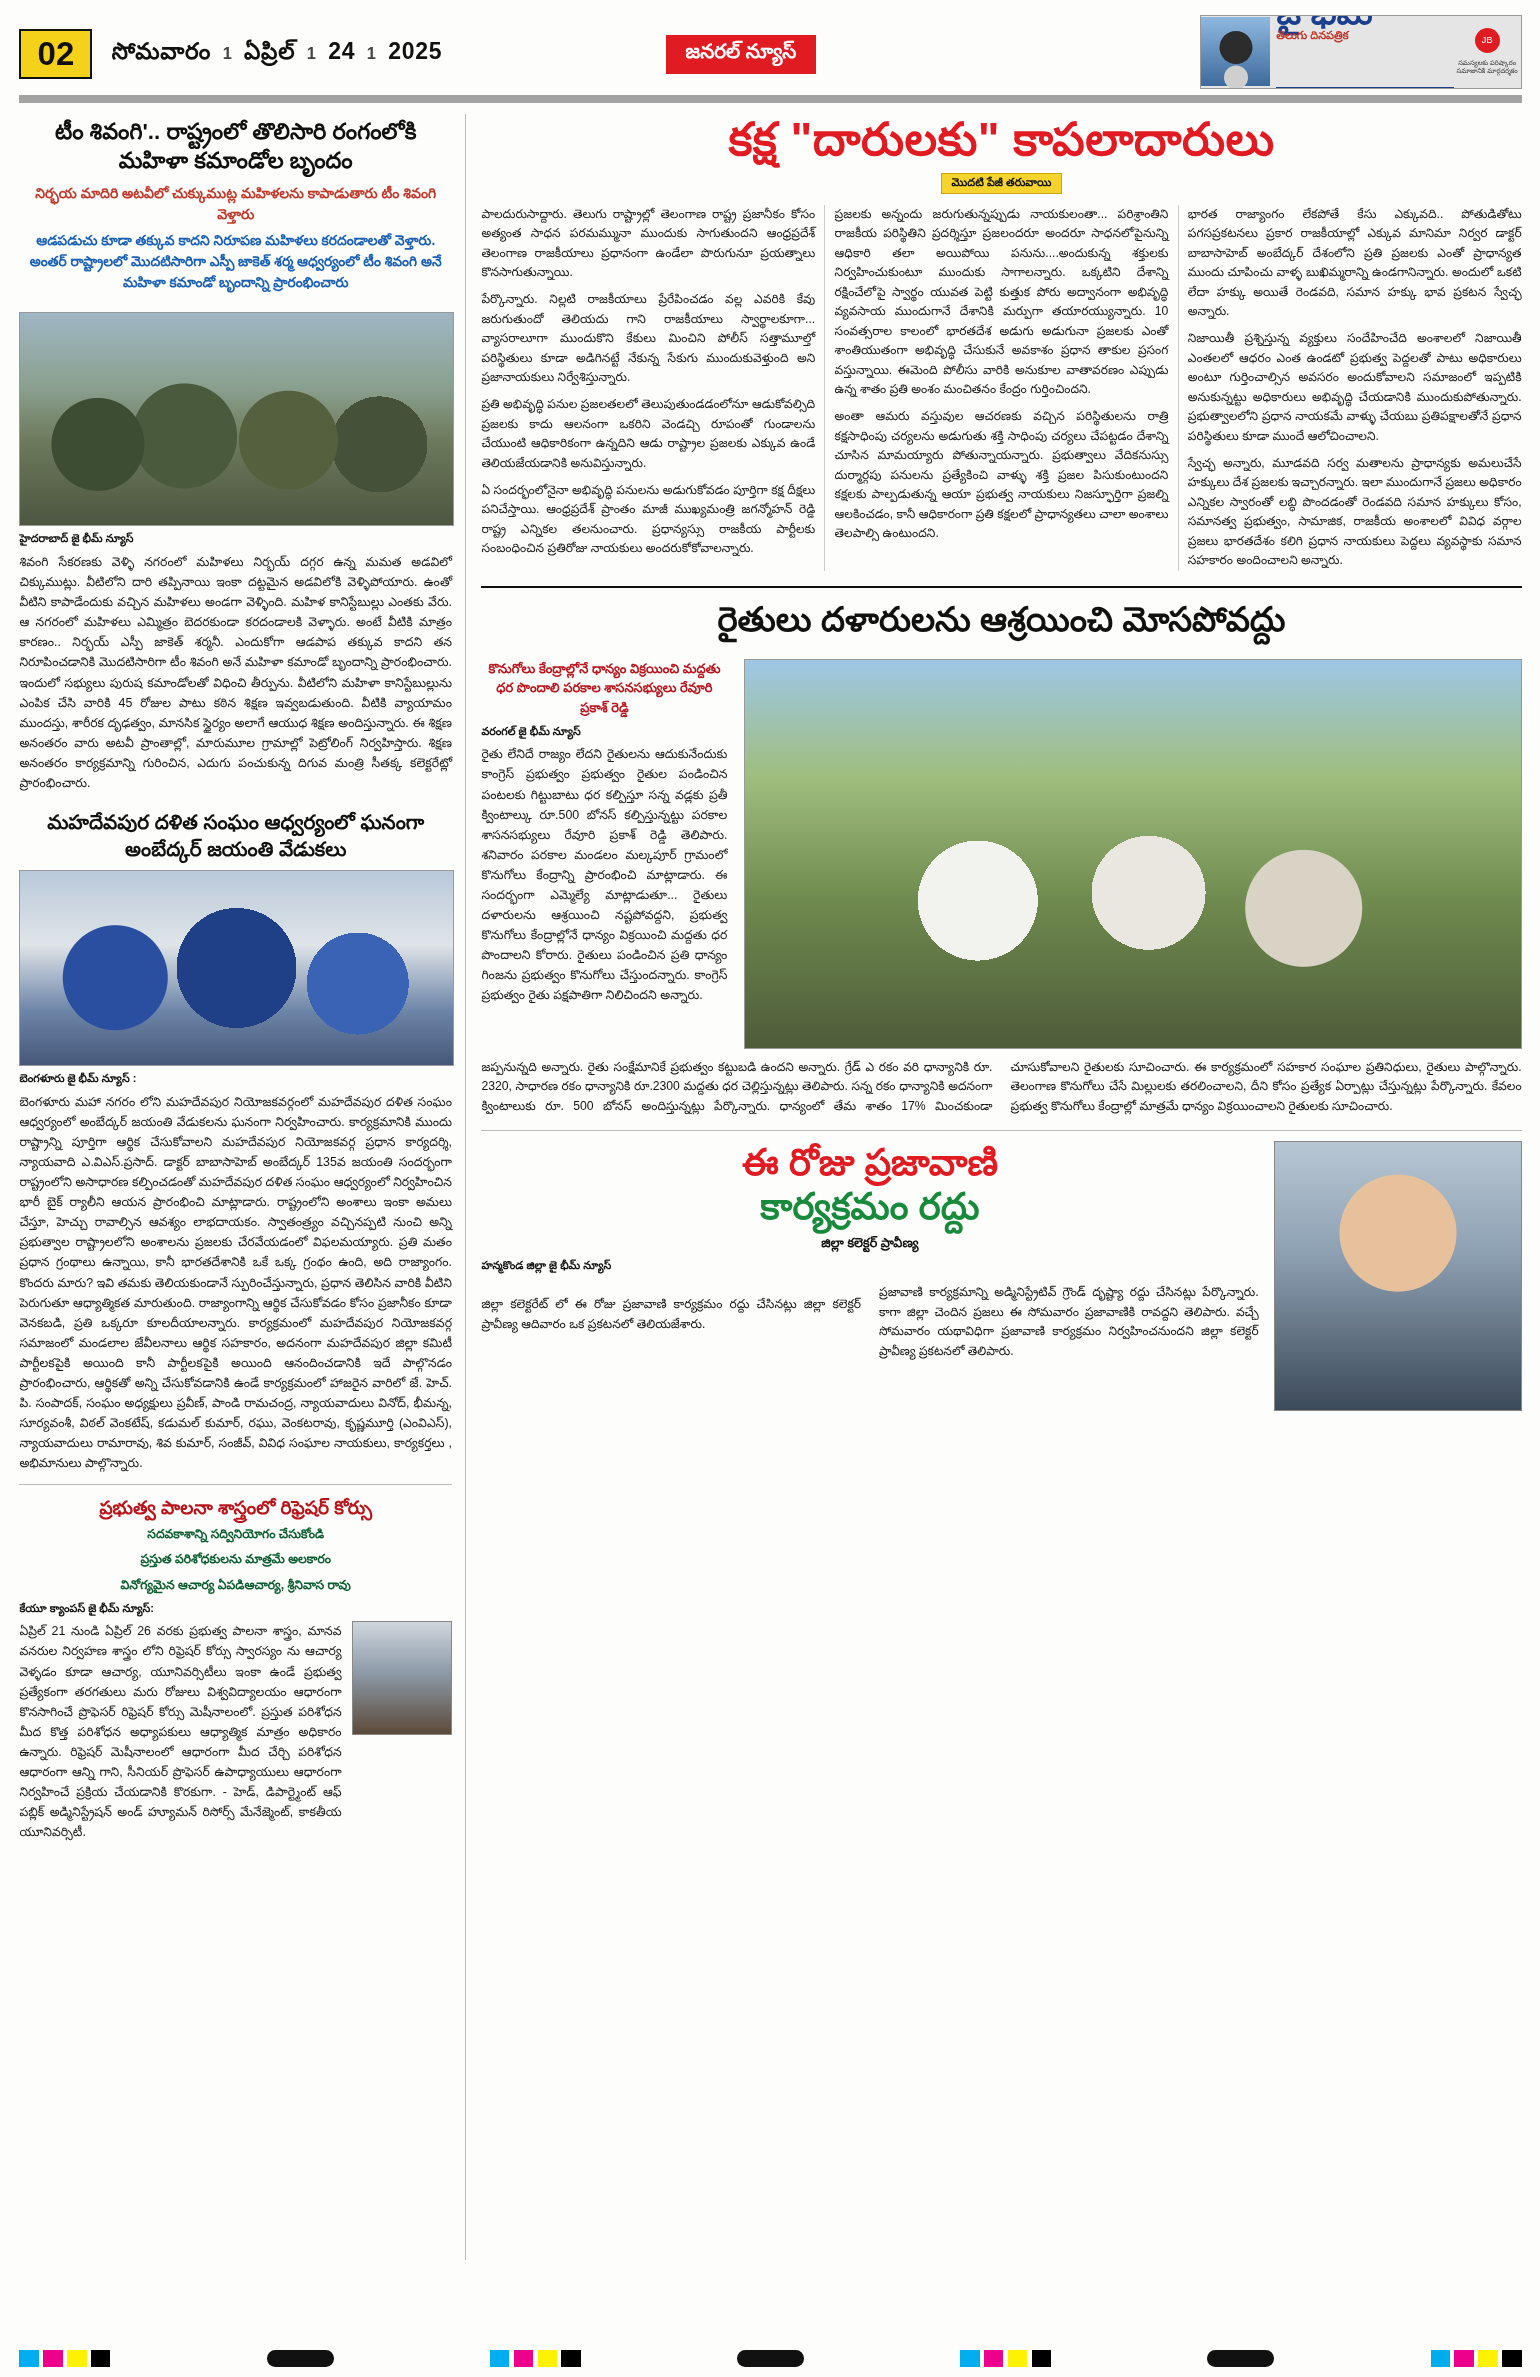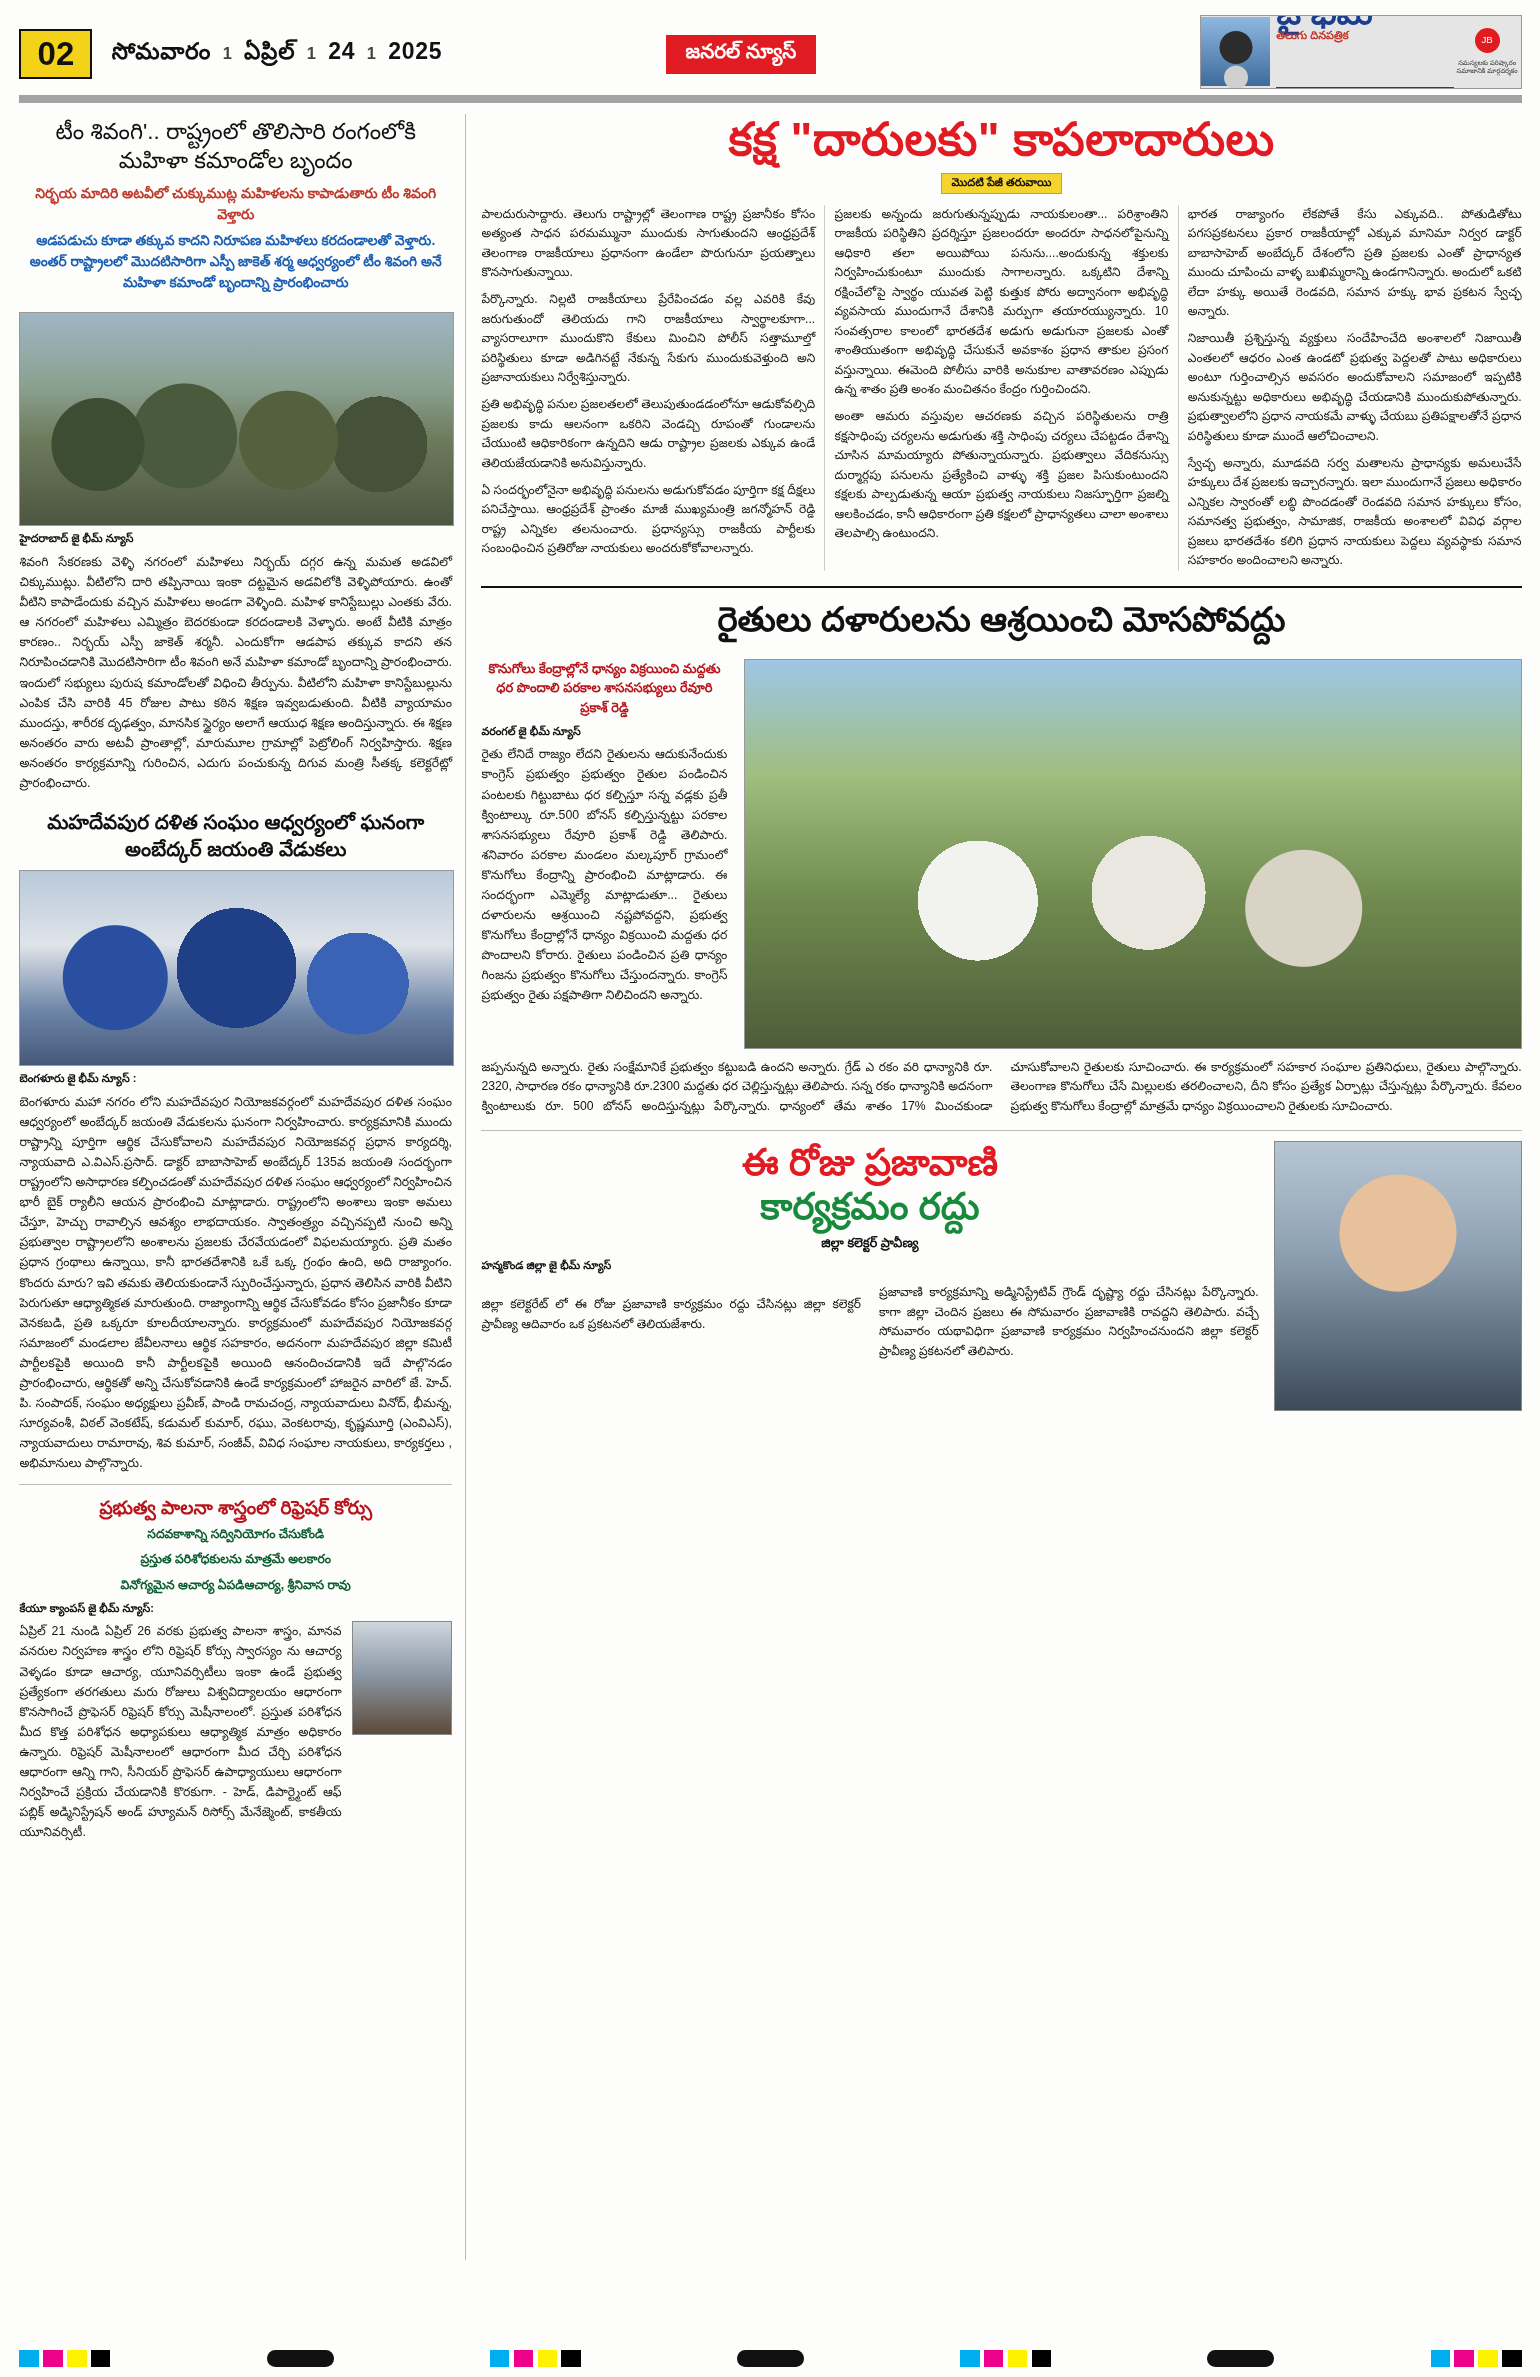--- a/index.html
+++ b/index.html
@@ -21,21 +21,21 @@
   .logo-strip{background:#1b3e8f;color:#fff;font-size:7.5px;padding:1.5px 3px;letter-spacing:0.4px;margin-top:43px;}
   .logo-side{width:64px;font-size:6.7px;color:#333;text-align:center;line-height:1.25;padding:1.5px;}
   .logo-badge{width:25px;height:25px;border-radius:50%;background:#e11b22;color:#fff;font-size:9.7px;display:flex;align-items:center;justify-content:center;margin:0 auto 6px;}
 
   
   .body-wrap{display:flex;margin-top:10.4px;height:2146px;}
   .col-left{width:447px;padding-right:13.4px;border-right:1.5px solid #bbb;box-sizing:border-box;}
   .col-right{flex:1;padding-left:15px;box-sizing:border-box;}
 
   
-  .lead-head{font-size:22.4px;line-height:1.32;font-weight:normal;color:#111;text-align:center;margin:3px 0 7.5px;}
+  .lead-head{font-size:22.4px;line-height:1.32;font-weight:bold;color:#111;text-align:center;margin:3px 0 7.5px;}
   .lead-sub{font-size:14px;line-height:1.5;color:#c0392b;text-align:center;margin-bottom:6px;font-weight:bold;}
   .lead-sub2{font-size:13.8px;line-height:1.5;color:#1a5fb4;text-align:center;margin-bottom:19px;font-weight:bold;}
   .photo{width:100%;border:0.7px solid #999;display:block;}
   .ph-soldiers{height:212px;background:
      radial-gradient(circle at 18% 62%,#3d4d33 0 46px,transparent 47px),
      radial-gradient(circle at 38% 58%,#4a5a3c 0 52px,transparent 53px),
      radial-gradient(circle at 62% 60%,#55603f 0 49px,transparent 50px),
      radial-gradient(circle at 83% 62%,#46513a 0 48px,transparent 48px),
      linear-gradient(180deg,#9fb6c4 0%,#8aa08f 35%,#6d7a5c 60%,#4d5640 100%);}
   .ph-rally{height:194px;background:

